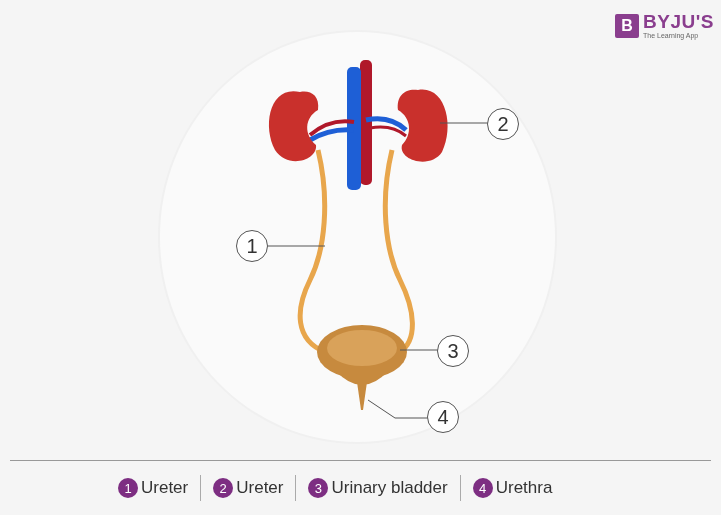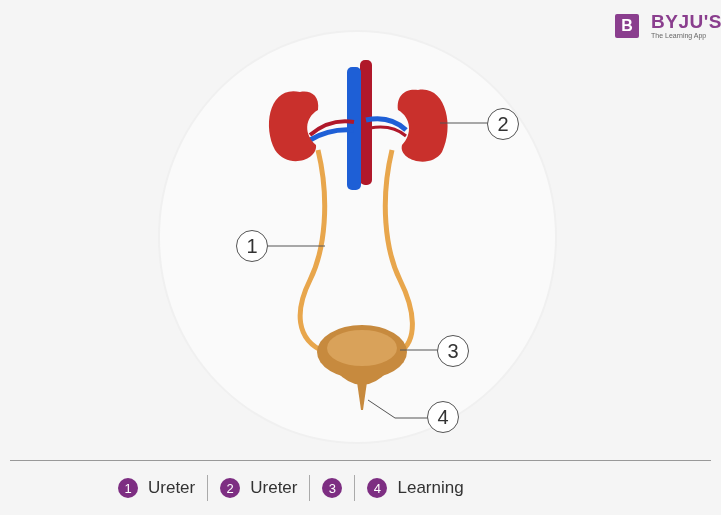--- a/index.html
+++ b/index.html
@@ -1,29 +1,29 @@
 <!DOCTYPE html>
 <html><head>
 <meta charset="utf-8">
 <style>
   html,body{margin:0;padding:0;}
   body{width:721px;height:515px;background:#f5f5f5;position:relative;overflow:hidden;font-family:"Liberation Sans",sans-serif;}
   .bg-circle{position:absolute;left:160px;top:32px;width:395px;height:410px;border-radius:50%;background:#fafafa;box-shadow:0 0 0 2px #f0f0f0;}
   .logo{position:absolute;left:615px;top:12px;display:flex;align-items:center;}
   .logo-mark{width:24px;height:24px;background:#8a3e8e;border-radius:2px;display:flex;align-items:center;justify-content:center;color:#fff;font-weight:bold;font-size:16px;}
-  .logo-text{margin-left:12px;line-height:1;}
+  .logo-text{margin-left:4px;line-height:1;}
   .logo-brand{font-size:19px;font-weight:bold;color:#8a3e8e;letter-spacing:0.5px;}
   .logo-tag{font-size:7px;color:#666;margin-top:1px;}
   svg.diagram{position:absolute;left:0;top:0;}
   .callout{position:absolute;width:32px;height:32px;border:1.5px solid #555;border-radius:50%;background:#fff;display:flex;align-items:center;justify-content:center;font-size:20px;color:#333;box-sizing:border-box;}
   .divider{position:absolute;left:10px;right:10px;top:460px;height:1px;background:#999;}
   .legend{position:absolute;top:473px;left:118px;display:flex;align-items:center;height:30px;}
   .legend-item{display:flex;align-items:center;}
   .badge{width:20px;height:20px;border-radius:50%;background:#7d2e82;color:#fff;font-size:13px;display:flex;align-items:center;justify-content:center;}
-  .legend-label{font-size:17px;color:#333;margin-left:10px;}
+  .legend-label{font-size:17px;color:#333;margin-left:3px;}
   .sep{width:1px;height:26px;background:#aaa;margin:0 12px;}
 </style>
 </head>
 <body>
 
 <div class="bg-circle"></div>
 
 <div class="logo">
   <div class="logo-mark">B</div>
   <div class="logo-text">
@@ -74,19 +74,20 @@
     <span class="legend-label">Ureter</span>
   </div>
   <div class="sep"></div>
   <div class="legend-item">
     <div class="badge">2</div>
     <span class="legend-label">Ureter</span>
   </div>
   <div class="sep"></div>
   <div class="legend-item">
     <div class="badge">3</div>
+    <span class="legend-label">Urinary bladder</span>
   </div>
   <div class="sep"></div>
   <div class="legend-item">
     <div class="badge">4</div>
-    <span class="legend-label">Learning</span>
+    <span class="legend-label">Urethra</span>
   </div>
 </div>
 
 </body></html>

